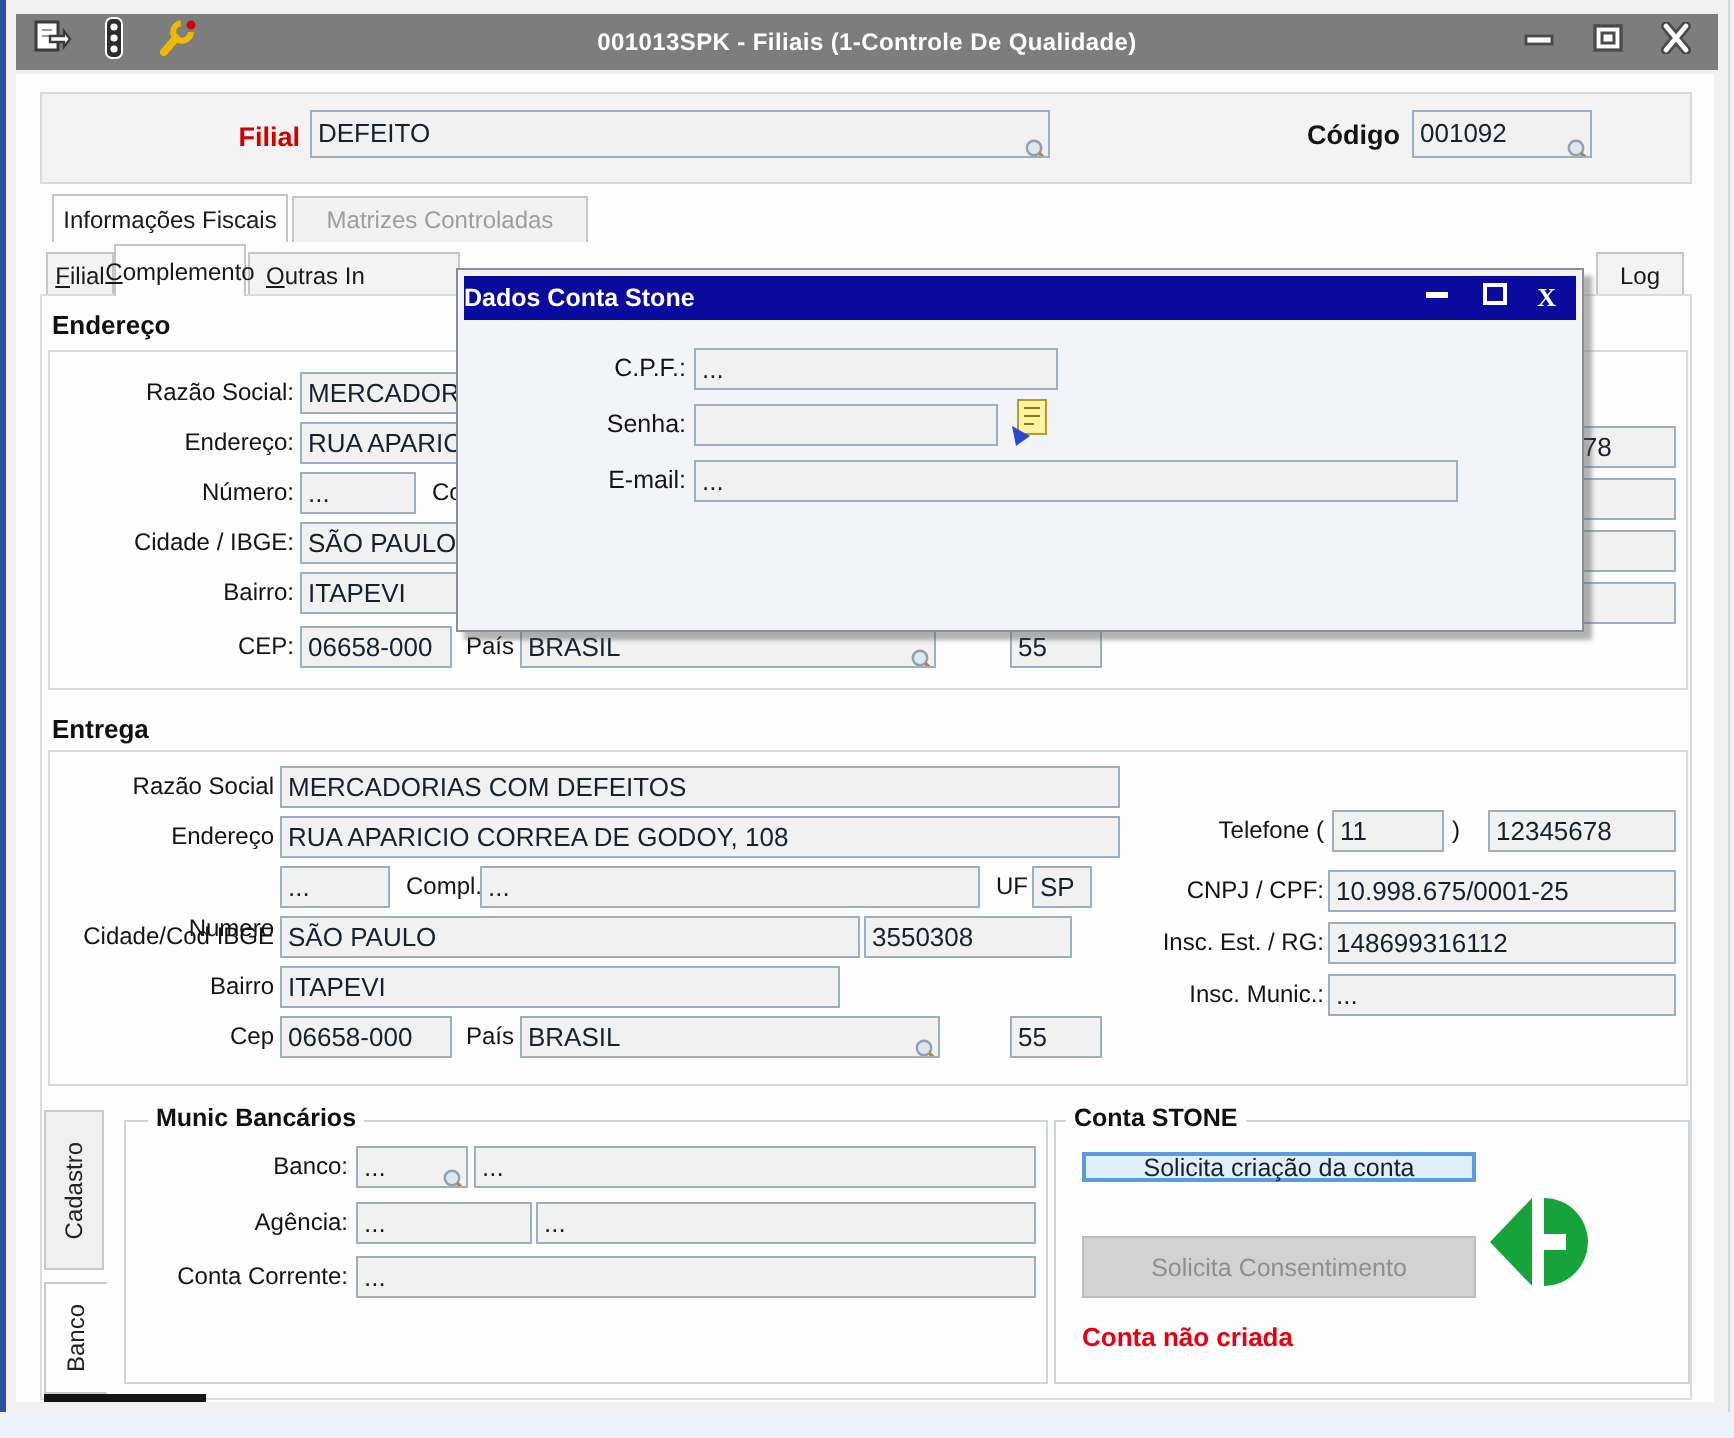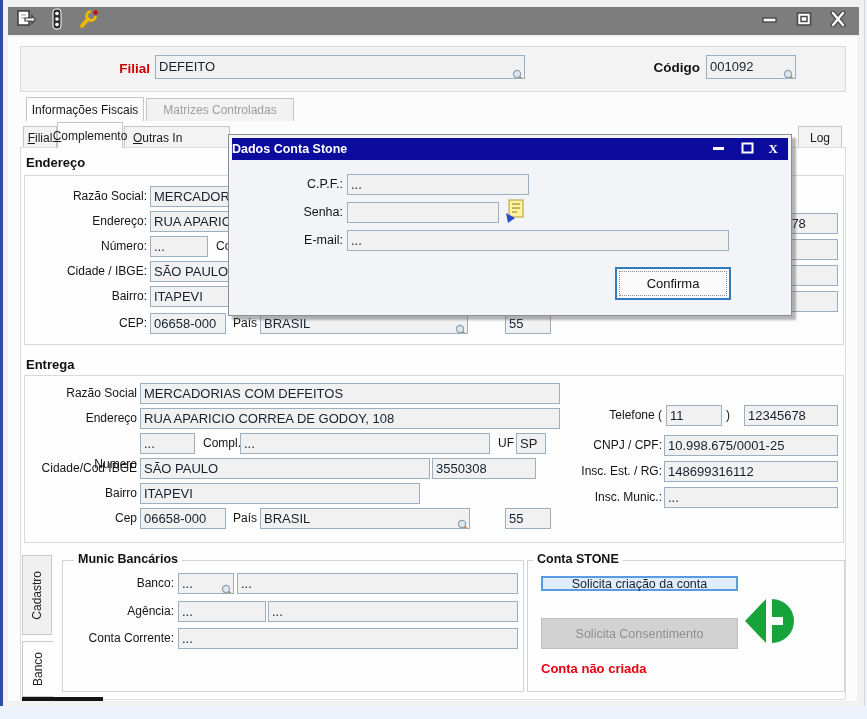--- a/index.html
+++ b/index.html
@@ -55,20 +55,21 @@
   .btn-confirm .inner{position:absolute;inset:2px;border:1px dotted #8a8a8a}
   .blackline{left:22px;top:697px;width:81px;height:4px;background:#141414}
 </style>
 </head>
 <body>
 
 <div class="abs blue-edge"></div>
 <div class="abs win"></div>
 
 <div class="abs titlebar">
+  <div class="title">001013SPK - Filiais (1-Controle De Qualidade)</div>
   <div class="tb-icons">
     <span>
       <svg width="20" height="20" viewBox="0 0 20 20">
           <rect x="2" y="3" width="11" height="14" fill="#fff" stroke="#3c3c3c" stroke-width="1.5"></rect>
           <line x1="5" y1="7" x2="10" y2="7" stroke="#9a9a9a"></line>
           <line x1="5" y1="10" x2="10" y2="10" stroke="#9a9a9a"></line>
           <polygon points="10,13 17,13 17,10.5 20,14.5 17,18.5 17,16 10,16" fill="#fff" stroke="#3c3c3c" stroke-width="1.2" transform="translate(-1,-3)"></polygon>
         </svg>
     </span>
     <span>
@@ -308,17 +309,13 @@
     <svg width="20" height="25" viewBox="0 0 20 25">
       <rect x="4" y="1" width="14" height="17" fill="#fdf3a0" stroke="#b89a30"></rect>
       <path d="M7 5 h8 M7 9 h8 M7 13 h5" stroke="#8a7820" stroke-width="1"></path>
       <polygon points="1,14 10,19 3,24" fill="#2a4ccc"></polygon>
     </svg>
   </span>
 
   <div class="dlg-lbl" style="left:30px;top:98px;width:84px">E-mail:</div>
   <div class="fld" style="left:118px;top:95px;width:382px"><span>...</span></div>
 
-  <div class="btn-confirm">
-    <div class="inner"></div>
-    <span>Confirma</span>
-  </div>
 </div>
 
 </body></html>

